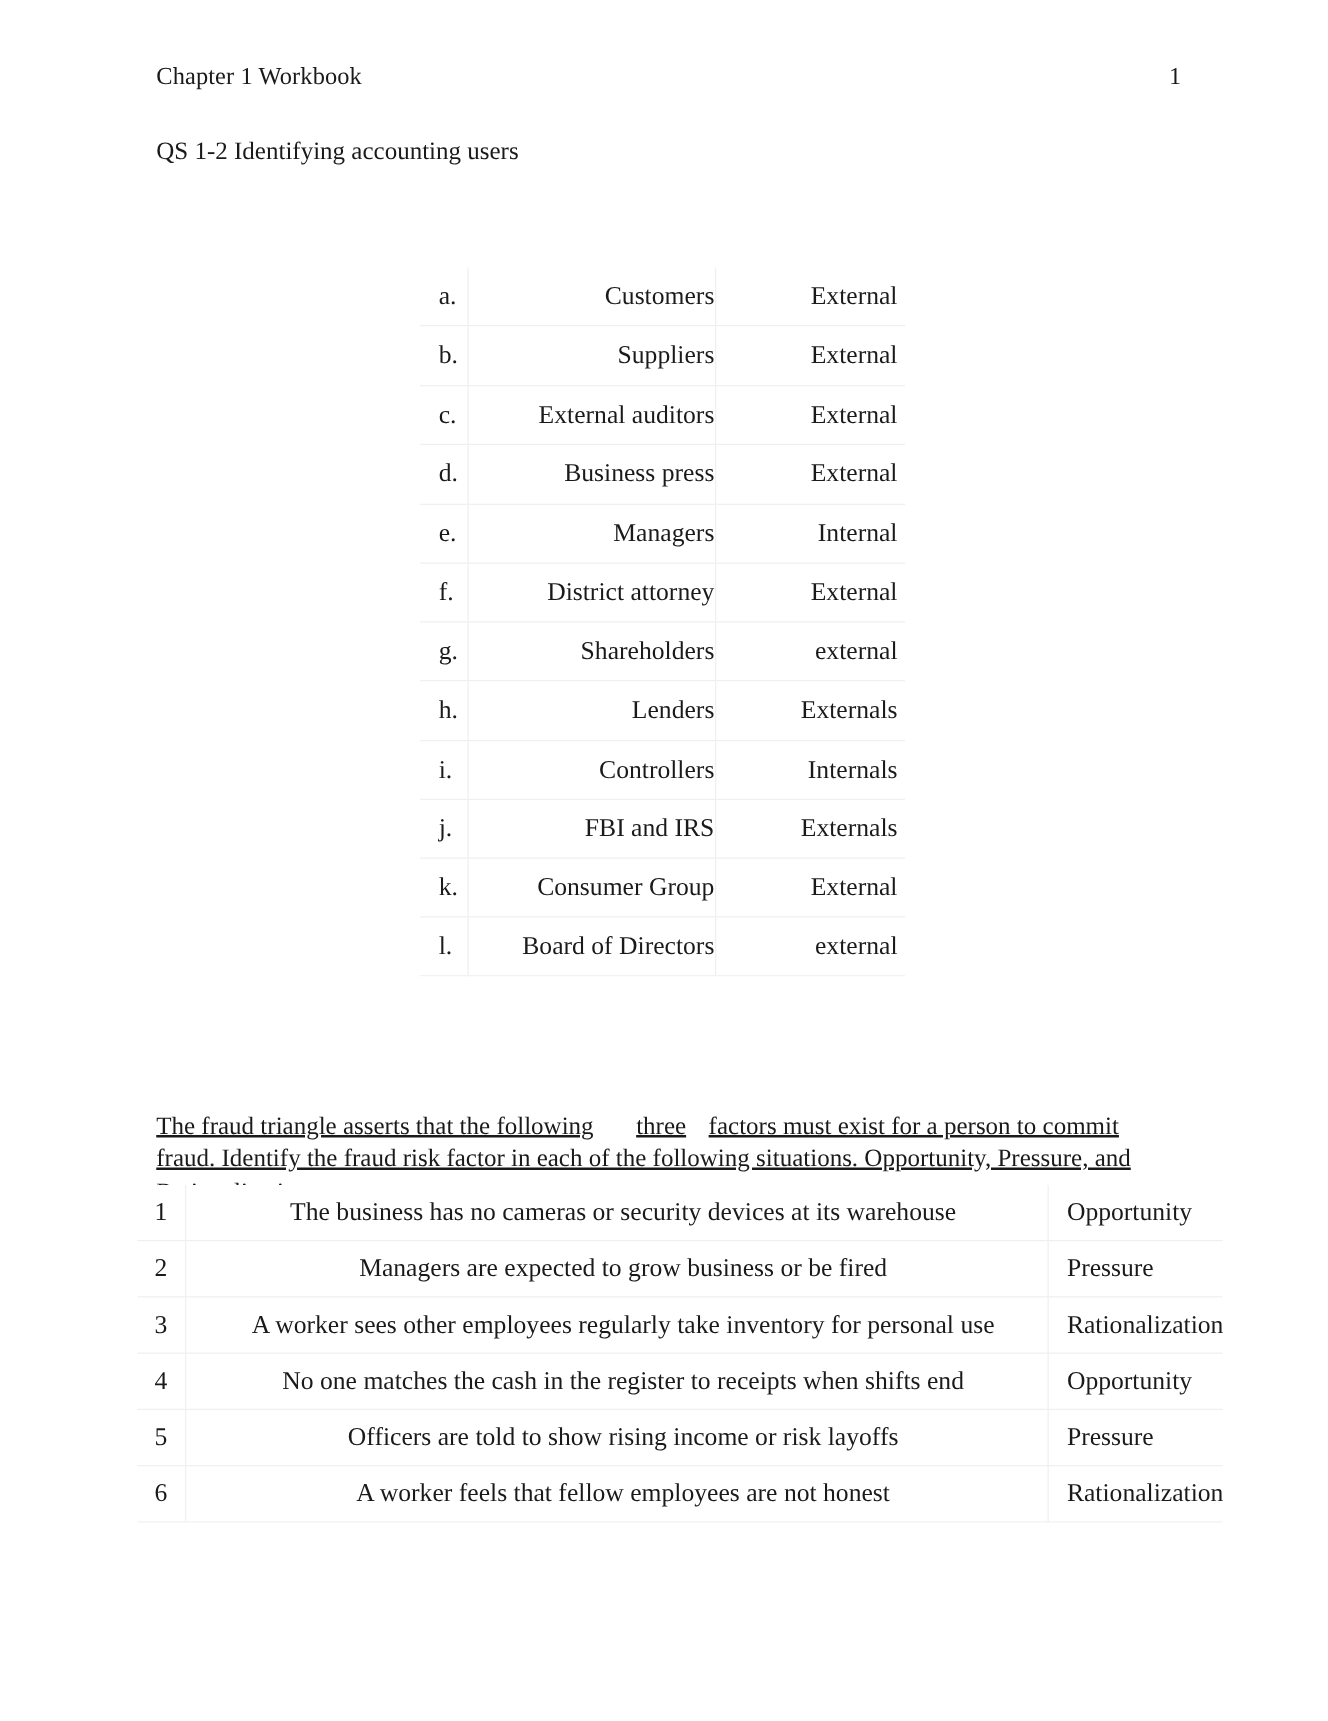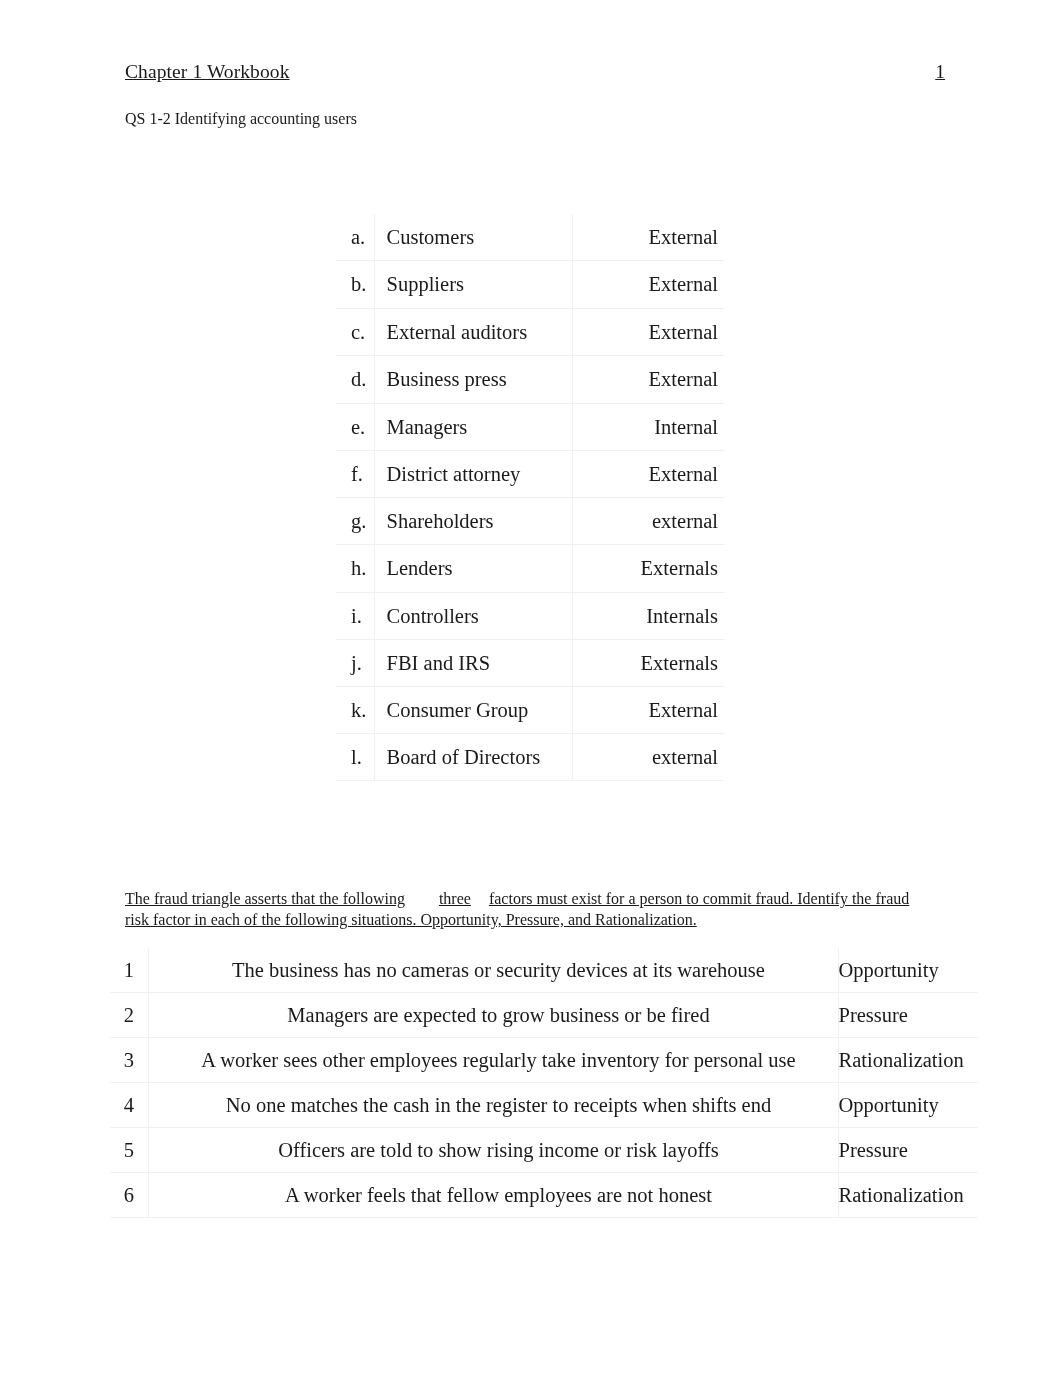--- a/index.html
+++ b/index.html
@@ -20,37 +20,36 @@
   .page {
     position: absolute;
     inset: 0;
     padding: 0;
   }
 
   
   .running-head {
     position: absolute;
     left: 125px;
-    top: 60px;
+    top: 50px;
     width: 820px;
     display: flex;
     justify-content: space-between;
     align-items: baseline;
     font-size: 19.5px;
     line-height: 1.25;
-    text-decoration: underline;
   }
   .running-head .doc-title { letter-spacing: 0.1px; }
   .running-head .page-number { font-size: 19.5px; }
 
   
   .block {
     position: absolute;
     left: 125px;
-    font-size: 16px;
+    font-size: 20px;
     line-height: 1.32;
   }
   #qs12-heading { top: 108px; width: 700px; }
   #qs12-instruction { top: 153px; width: 800px; }
   #qs13-heading { top: 812px; width: 700px; }
   #qs13-instruction { top: 888px; width: 790px; text-decoration: underline; }
   #qs13-instruction .gap-wide { display: inline-block; width: 34px; }
   #qs13-instruction .gap-small { display: inline-block; width: 18px; }
 
   
@@ -92,20 +91,21 @@
     height: 46px;
   }
   #table-users .cell-letter {
     padding-left: 15px;
     padding-right: 4px;
     word-break: break-all;
     line-height: 1.28;
   }
   #table-users .cell-user {
     padding-left: 12px;
+    text-align: right;
   }
   #table-users .cell-answer {
     text-align: right;
     padding: 0 6px;
   }
   
   #table-users .row-wrap td { height: 47px; }
 
   
   #table-risks {
@@ -120,21 +120,21 @@
   #table-risks .body-row td { height: 44px; }
   #table-risks .cell-num {
     text-align: center;
     padding: 0 4px;
   }
   #table-risks .cell-item {
     padding-left: 11px;
     text-align: center;
   }
   #table-risks .cell-factor {
-    padding-left: 0;
+    padding-left: 15px;
   }
 </style>
 </head>
 <body>
 
 <div class="page">
 
   <div class="running-head">
     <span class="doc-title">Chapter 1 Workbook</span>
     <span class="page-number">1</span>

